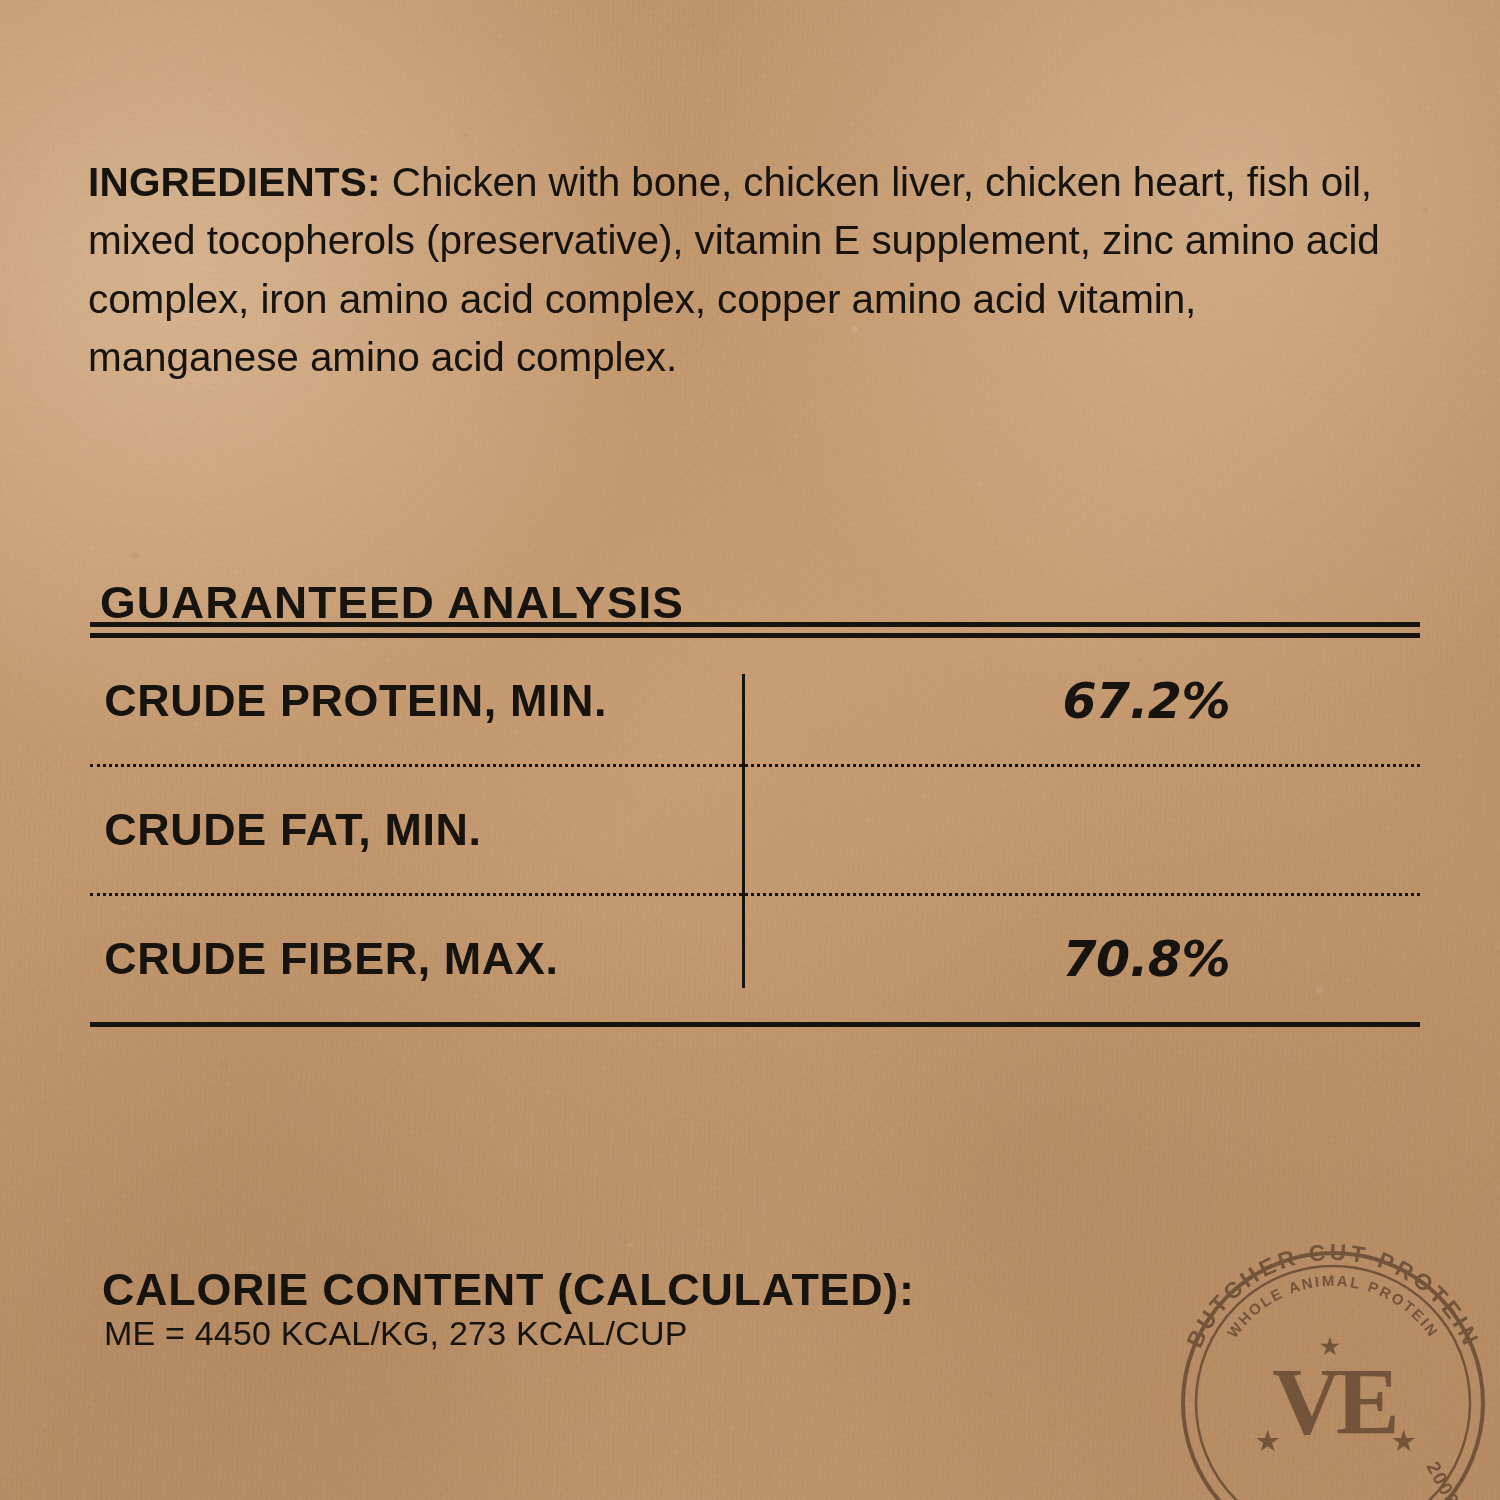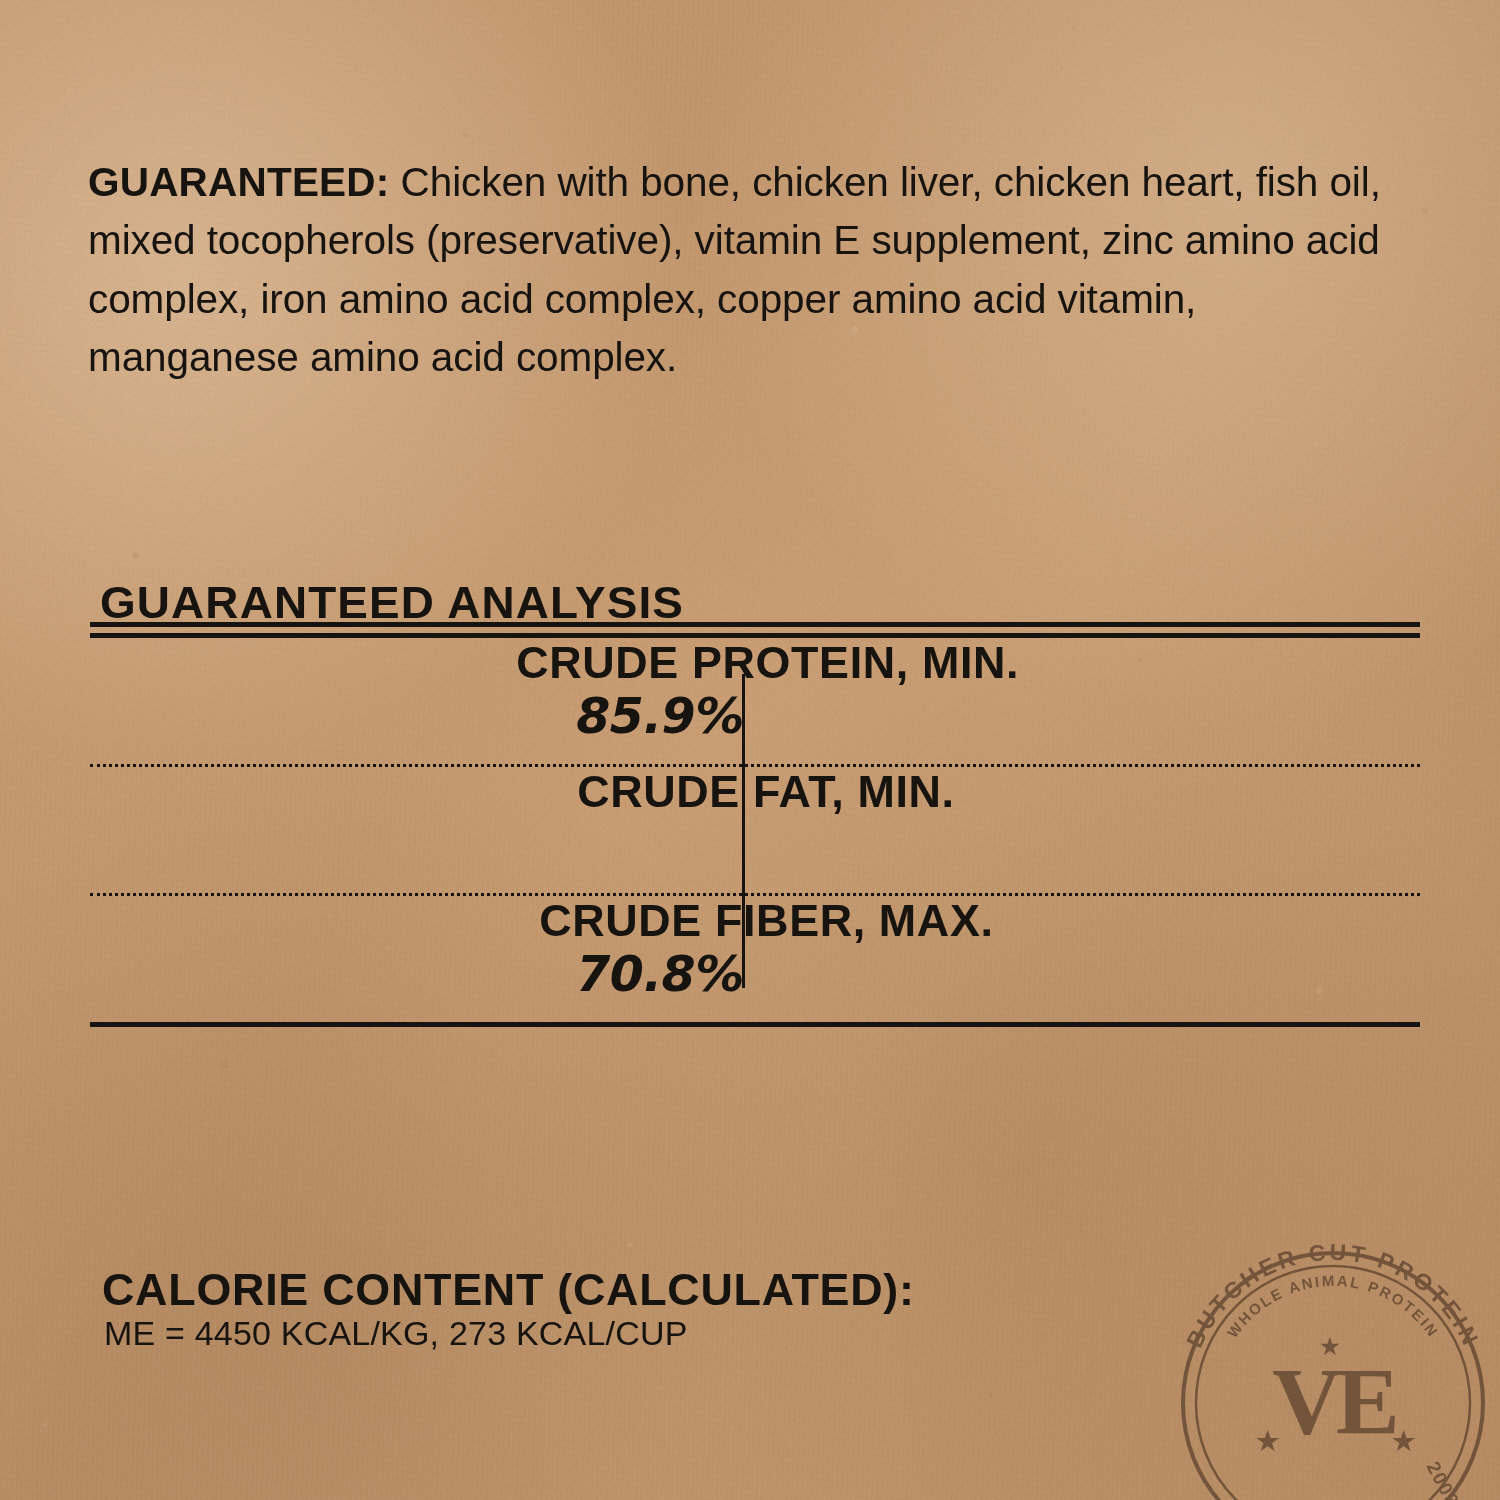--- a/index.html
+++ b/index.html
@@ -121,21 +121,21 @@
     top: 36px;
     bottom: 34px;
     width: 3px;
     background: #17130f;
   }
   .ga-row {
     position: relative;
     height: 126px;
     display: flex;
     align-items: center;
-    flex-direction: column;
+    justify-content: space-between;
   }
   .ga-row + .ga-row {
     border-top: 3.5px dotted #17130f;
   }
   .ga-name {
     font-size: 44px;
     font-weight: 700;
     letter-spacing: 0.6px;
     color: #17130f;
     padding-left: 14px;
@@ -183,31 +183,31 @@
     opacity: .62;
   }
   #stamp svg { display: block; }
 </style>
 </head>
 <body>
 
 <div id="page">
   <div class="content">
 
-    <p id="ingredients"><span class="label">GUARANTEED:</span><span> Chicken with bone, chicken liver, chicken heart, fish oil, mixed tocopherols (preservative), vitamin E supplement, zinc amino acid complex, iron amino acid complex, copper amino acid vitamin, manganese amino acid complex.</span></p>
+    <p id="ingredients"><span class="label">INGREDIENTS:</span><span> Chicken with bone, chicken liver, chicken heart, fish oil, mixed tocopherols (preservative), vitamin E supplement, zinc amino acid complex, iron amino acid complex, copper amino acid vitamin, manganese amino acid complex.</span></p>
 
     <h2 id="ga-heading">GUARANTEED ANALYSIS</h2>
 
     <div id="ga-table">
       <div class="rule-double"></div>
       <div class="rows">
 
         <div class="ga-row">
           <div class="ga-name">CRUDE PROTEIN, MIN.</div>
-          <div class="ga-value">85.9%</div>
+          <div class="ga-value">67.2%</div>
         </div>
 
         <div class="ga-row">
           <div class="ga-name">CRUDE FAT, MIN.</div>
         </div>
 
         <div class="ga-row">
           <div class="ga-name">CRUDE FIBER, MAX.</div>
           <div class="ga-value">70.8%</div>
         </div>

